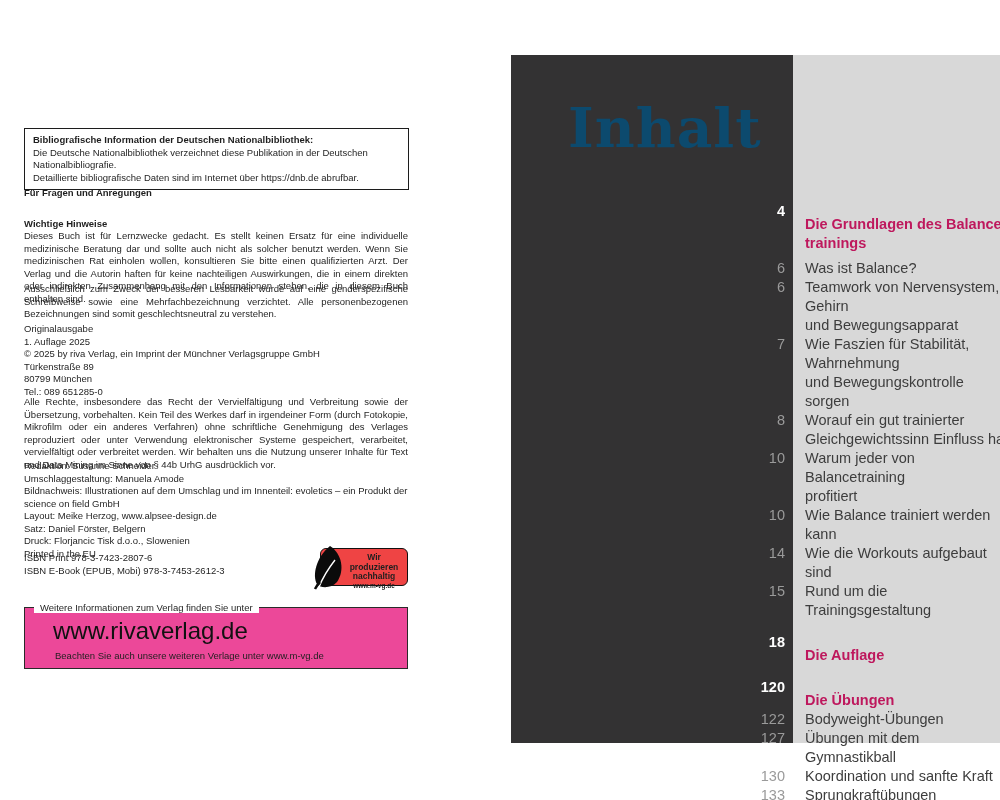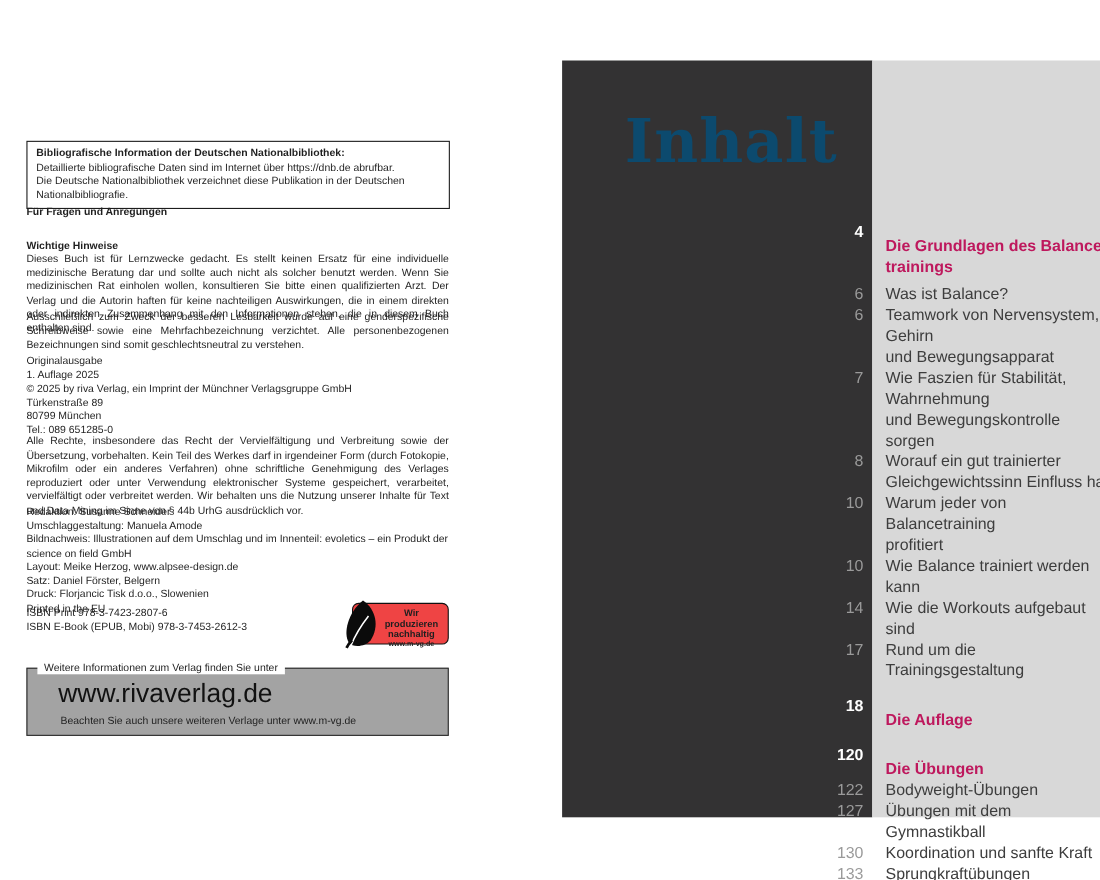--- a/index.html
+++ b/index.html
@@ -22,21 +22,21 @@
   .isbn{top:552px;}
   
   .eco-badge{position:absolute;left:304px;top:548px;width:88px;height:38px;
     border:1.5px solid #111;border-radius:6px;box-sizing:border-box;
     text-align:center;padding:4px 2px 0 22px;background:#ef4444;}
   .eco-badge .l1{font-size:8.5px;font-weight:bold;line-height:9.5px;}
   .eco-badge .l3{font-size:6.5px;font-weight:bold;line-height:8px;}
   .leaf{position:absolute;left:-10px;top:-5px;width:36px;height:46px;}
   
   .pub-box{position:absolute;left:8px;top:607px;width:382px;height:60px;
-    border:1.5px solid #2a2a2a;background:#a3a3a3;}
+    border:1.5px solid #2a2a2a;background:#ec4899;}
   .pub-label{position:absolute;top:-6px;left:9px;background:#fff;
     padding:0 6px;font-size:9.5px;line-height:11px;}
   .pub-url{position:absolute;left:28px;top:10px;font-size:24px;line-height:26px;color:#111;}
   .pub-note{position:absolute;left:30px;top:42px;font-size:9.5px;}
 
   
   .panel-dark{position:absolute;left:495px;top:55px;width:282px;height:688px;background:#333233;}
   .panel-light{position:absolute;left:777px;top:55px;width:223px;height:688px;background:#d8d8d8;}
   .inhalt-title{position:absolute;left:552px;top:99px;color:#0c4a6e;
     font-family:"DejaVu Serif",serif;font-weight:bold;font-size:55px;line-height:58px;letter-spacing:1px;}
@@ -50,22 +50,22 @@
 </style>
 </head>
 <body>
 
 <div class="page">
 
   <div class="left-page">
 
     <div class="blk bib-box">
       <div class="bold">Bibliografische Information der Deutschen Nationalbibliothek:</div>
+      <div>Die Deutsche Nationalbibliothek verzeichnet diese Publikation in der Deutschen Nationalbibliografie.</div>
       <div>Detaillierte bibliografische Daten sind im Internet über https://dnb.de abrufbar.</div>
-      <div>Die Deutsche Nationalbibliothek verzeichnet diese Publikation in der Deutschen Nationalbibliografie.</div>
     </div>
 
     <div class="blk contact">
       <div class="bold">Für Fragen und Anregungen</div>
     </div>
 
     <div class="blk notes-head bold">Wichtige Hinweise</div>
     <div class="blk para1 just">Dieses Buch ist für Lernzwecke gedacht. Es stellt keinen Ersatz für eine individuelle medizinische Beratung dar und sollte auch nicht als solcher benutzt werden. Wenn Sie medizinischen Rat einholen wollen, konsultieren Sie bitte einen qualifizierten Arzt. Der Verlag und die Autorin haften für keine nachteiligen Auswirkungen, die in einem direkten oder indirekten Zusammenhang mit den Informationen stehen, die in diesem Buch enthalten sind.</div>
     <div class="blk para2 just">Ausschließlich zum Zweck der besseren Lesbarkeit wurde auf eine genderspezifische Schreibweise sowie eine Mehrfachbezeichnung verzichtet. Alle personenbezogenen Bezeichnungen sind somit geschlechtsneutral zu verstehen.</div>
 
@@ -149,21 +149,21 @@
         </div>
         <div class="toc-row">
           <div class="num">10</div>
           <div class="ttl">Wie Balance trainiert werden kann</div>
         </div>
         <div class="toc-row">
           <div class="num">14</div>
           <div class="ttl">Wie die Workouts aufgebaut sind</div>
         </div>
         <div class="toc-row">
-          <div class="num">17</div>
+          <div class="num">15</div>
           <div class="ttl">Rund um die Trainingsgestaltung</div>
         </div>
         <div class="toc-row hd mt13">
           <div class="num">18</div>
           <div class="ttl">Die Auflage</div>
         </div>
         <div class="toc-row hd mt13">
           <div class="num">120</div>
           <div class="ttl">Die Übungen</div>
         </div>

